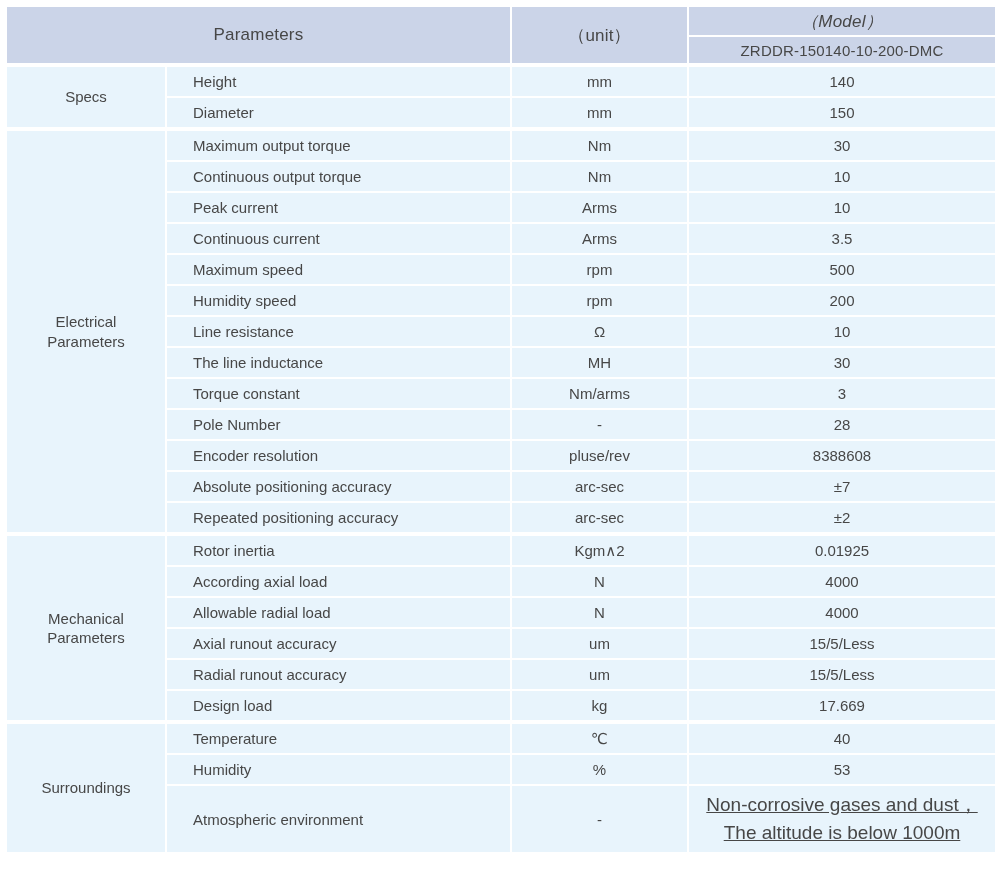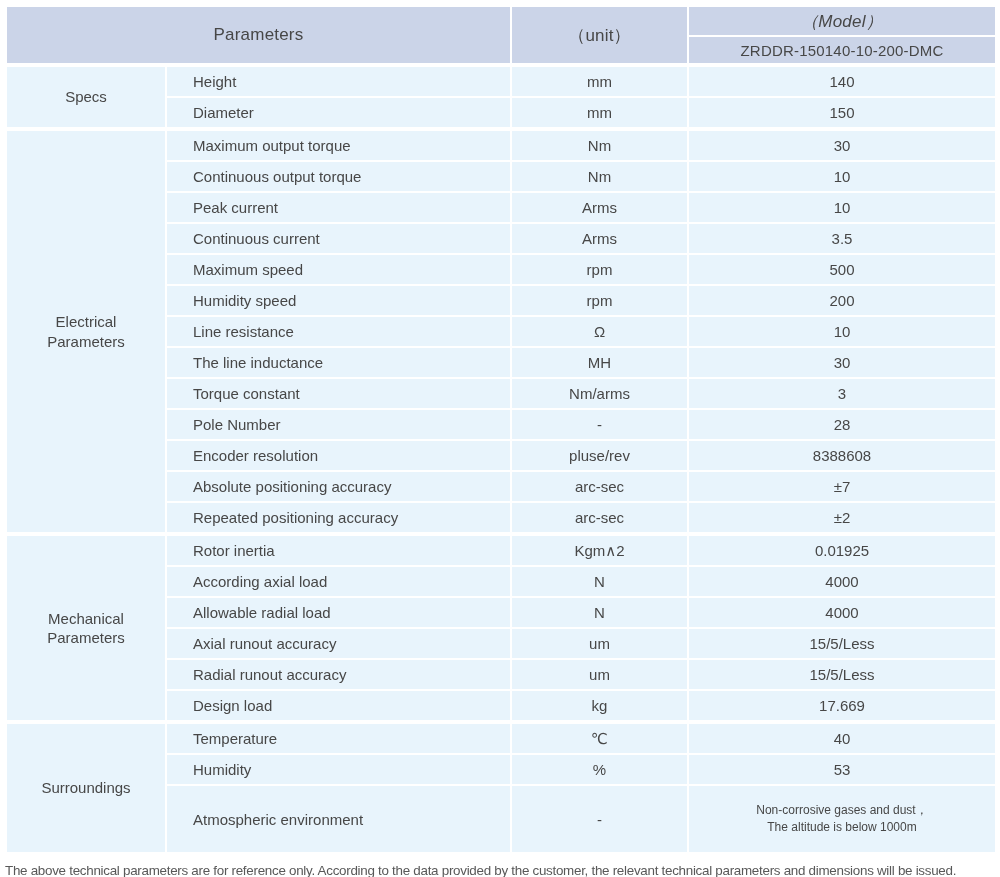--- a/index.html
+++ b/index.html
@@ -24,21 +24,21 @@
     color:var(--text);overflow:hidden;
   }
   th.hdr{background:var(--header-bg);font-size:17px;letter-spacing:0.2px;}
   th.model-hdr{height:26px;font-style:italic;}
   th.model-val{height:24px;font-size:15px;}
   tbody td{background:var(--cell-bg);font-size:15px;height:29px;padding:0;}
   td.param-cell{text-align:left;padding-left:26px;}
   td.section-cell{white-space:pre-line;line-height:1.3;}
   tr.section-start td{border-top:4px solid var(--divider);}
   tr.tall-row td{height:66px;}
-  td.value-pre{white-space:pre-line;line-height:1.45;font-size:12px;}
+  td.value-pre{white-space:pre-line;line-height:1.45;font-size:19px;text-decoration:underline;}
   .footer-note{
     margin-top:9px;font-size:13.4px;letter-spacing:-0.28px;
     color:var(--footer);white-space:nowrap;
   }
 </style>
 </head>
 <body>
 
 <div class="page">
   <table class="spec-table">
@@ -181,14 +181,13 @@
           <td class="value-cell">53</td>
         </tr>
         <tr class="tall-row">
           <td class="param-cell">Atmospheric environment</td>
           <td class="unit-cell">-</td>
           <td class="value-cell value-pre">Non-corrosive gases and dust，
 The altitude is below 1000m</td>
         </tr>
       </tbody>
   </table>
-  <div class="footer-note">The above technical parameters are for reference only. According to the data provided by the customer, the relevant technical parameters and dimensions will be issued.</div>
 </div>
 
 </body></html>

